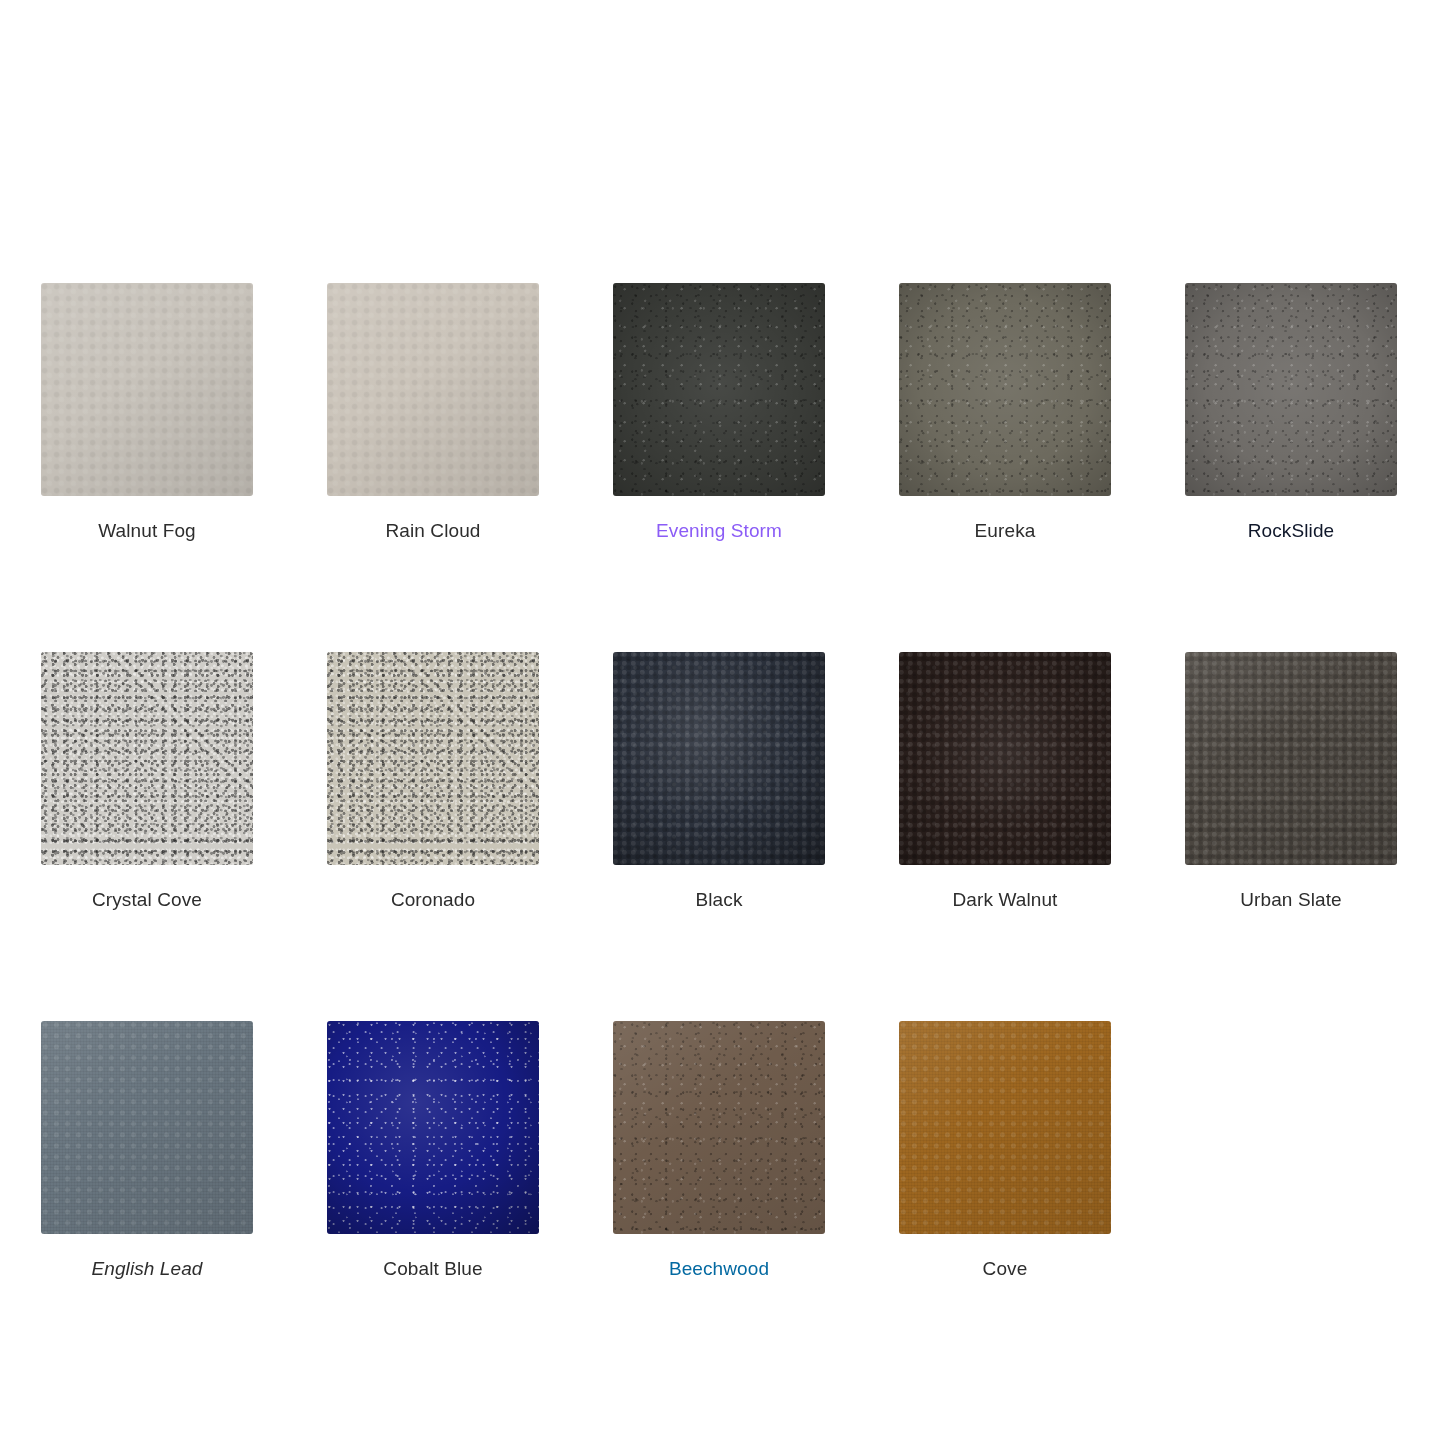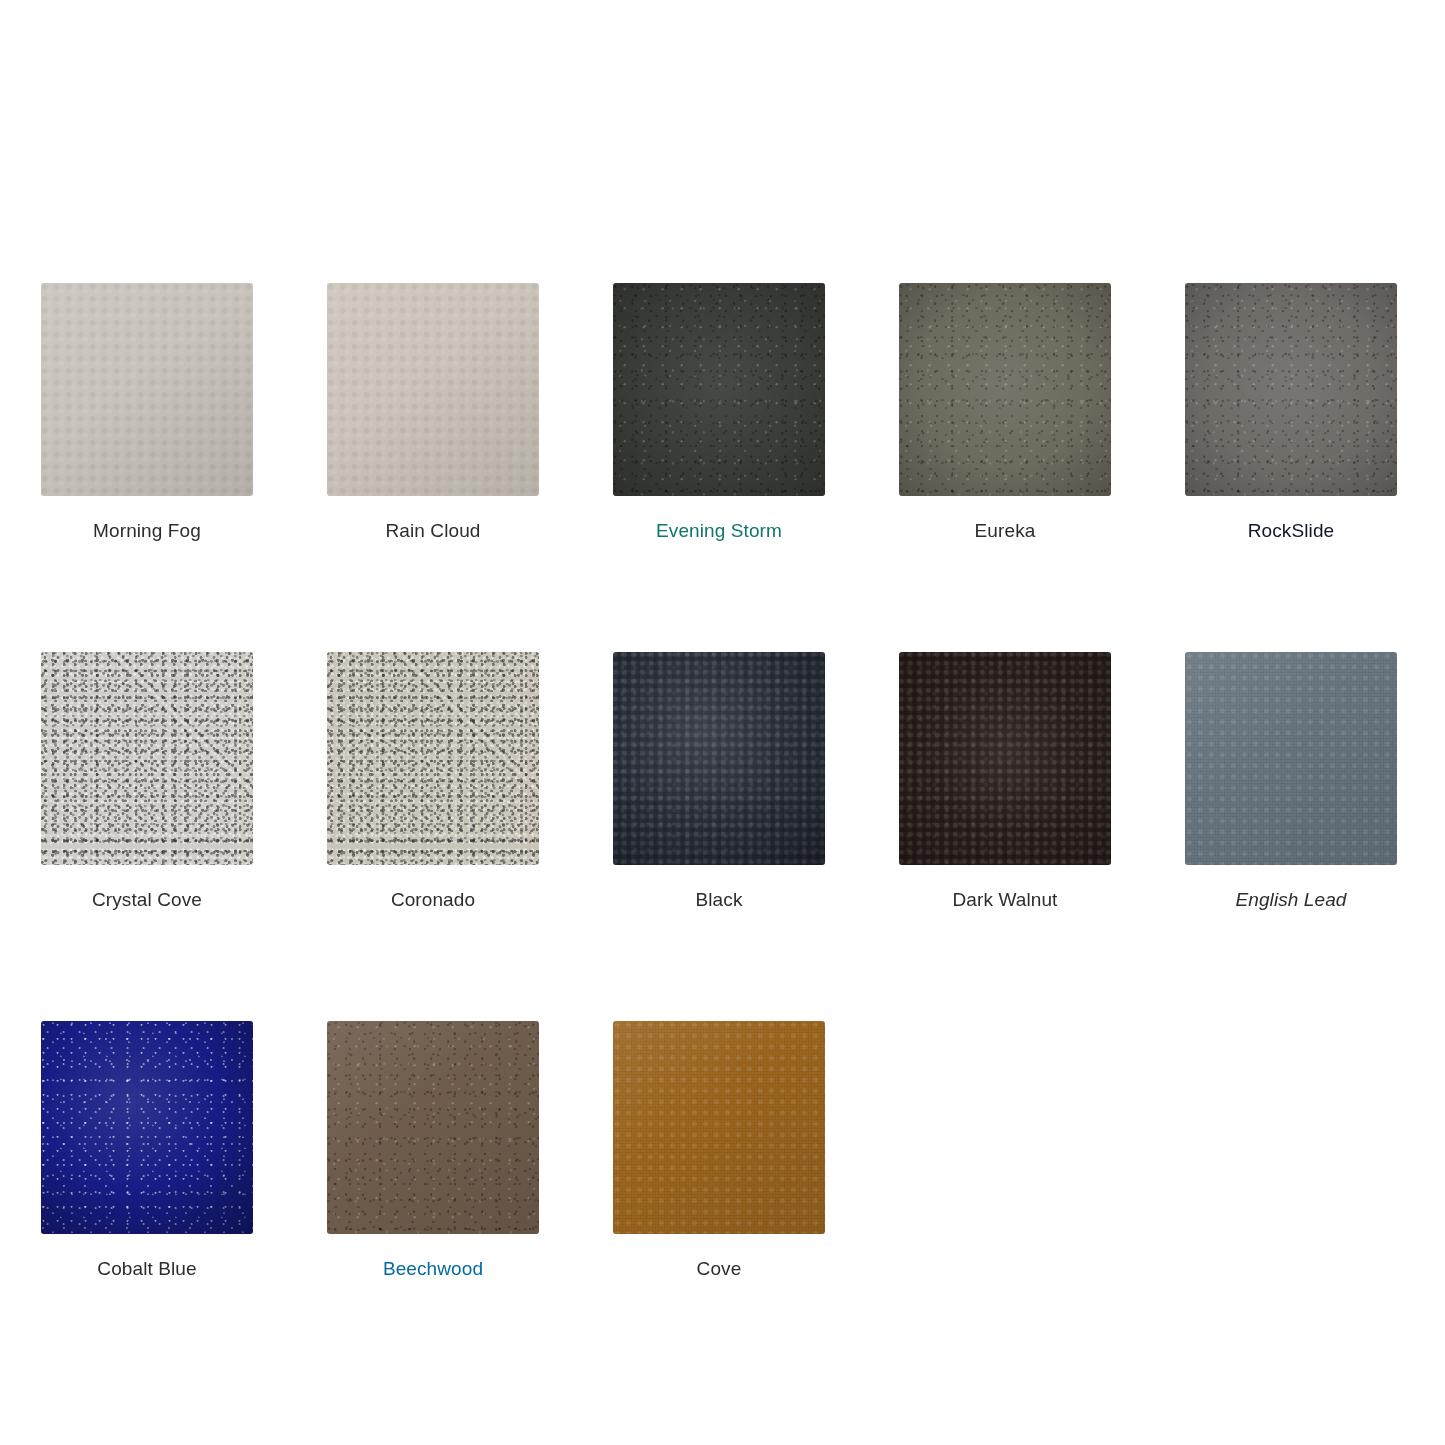--- a/index.html
+++ b/index.html
@@ -142,35 +142,35 @@
 </style>
 </head>
 <body style="background: rgb(255, 255, 255);">
 
 <div id="swatch-grid">
     <div class="swatch-cell">
       <div class="swatch-chip" style="background: rgb(200, 195, 187);">
         <div class="grain soft"></div>
         <div class="vignette topleft-light"></div>
       </div>
-      <div class="swatch-label" style="color: rgb(45, 45, 45);">Morning Fog</div>
+      <div class="swatch-label" style="color: rgb(45, 45, 45);">Walnut Fog</div>
     </div>
     <div class="swatch-cell">
       <div class="swatch-chip" style="background: rgb(203, 196, 186);">
         <div class="grain soft"></div>
         <div class="vignette topleft-light"></div>
       </div>
       <div class="swatch-label" style="color: rgb(45, 45, 45);">Rain Cloud</div>
     </div>
     <div class="swatch-cell">
       <div class="swatch-chip" style="background: rgb(58, 60, 56);">
         <div class="grain fine"></div>
         <div class="vignette edge-dark"></div>
       </div>
-      <div class="swatch-label" style="color: #0f766e;">Evening Storm</div>
+      <div class="swatch-label" style="color: #8b5cf6;">Evening Storm</div>
     </div>
     <div class="swatch-cell">
       <div class="swatch-chip" style="background: rgb(109, 106, 94);">
         <div class="grain fine"></div>
         <div class="vignette edge-dark"></div>
       </div>
       <div class="swatch-label" style="color: rgb(45, 45, 45);">Eureka</div>
     </div>
     <div class="swatch-cell">
       <div class="swatch-chip" style="background: rgb(111, 108, 104);">
@@ -201,20 +201,27 @@
       <div class="swatch-label" style="color: rgb(45, 45, 45);">Black</div>
     </div>
     <div class="swatch-cell">
       <div class="swatch-chip" style="background: rgb(42, 31, 28);">
         <div class="grain pebble"></div>
         <div class="vignette edge-dark"></div>
       </div>
       <div class="swatch-label" style="color: rgb(45, 45, 45);">Dark Walnut</div>
     </div>
     <div class="swatch-cell">
+      <div class="swatch-chip" style="background: rgb(76, 71, 65);">
+        <div class="grain pebble"></div>
+        <div class="vignette topleft-light"></div>
+      </div>
+      <div class="swatch-label" style="color: rgb(45, 45, 45);">Urban Slate</div>
+    </div>
+    <div class="swatch-cell">
       <div class="swatch-chip" style="background: rgb(105, 118, 128);">
         <div class="grain cloth"></div>
         <div class="vignette topleft-light"></div>
       </div>
       <div class="swatch-label" style="color: rgb(45, 45, 45); font-style: italic;">English Lead</div>
     </div>
     <div class="swatch-cell">
       <div class="swatch-chip" style="background: rgb(22, 28, 132);">
         <div class="grain sparkle"></div>
         <div class="vignette corner-dark"></div>

